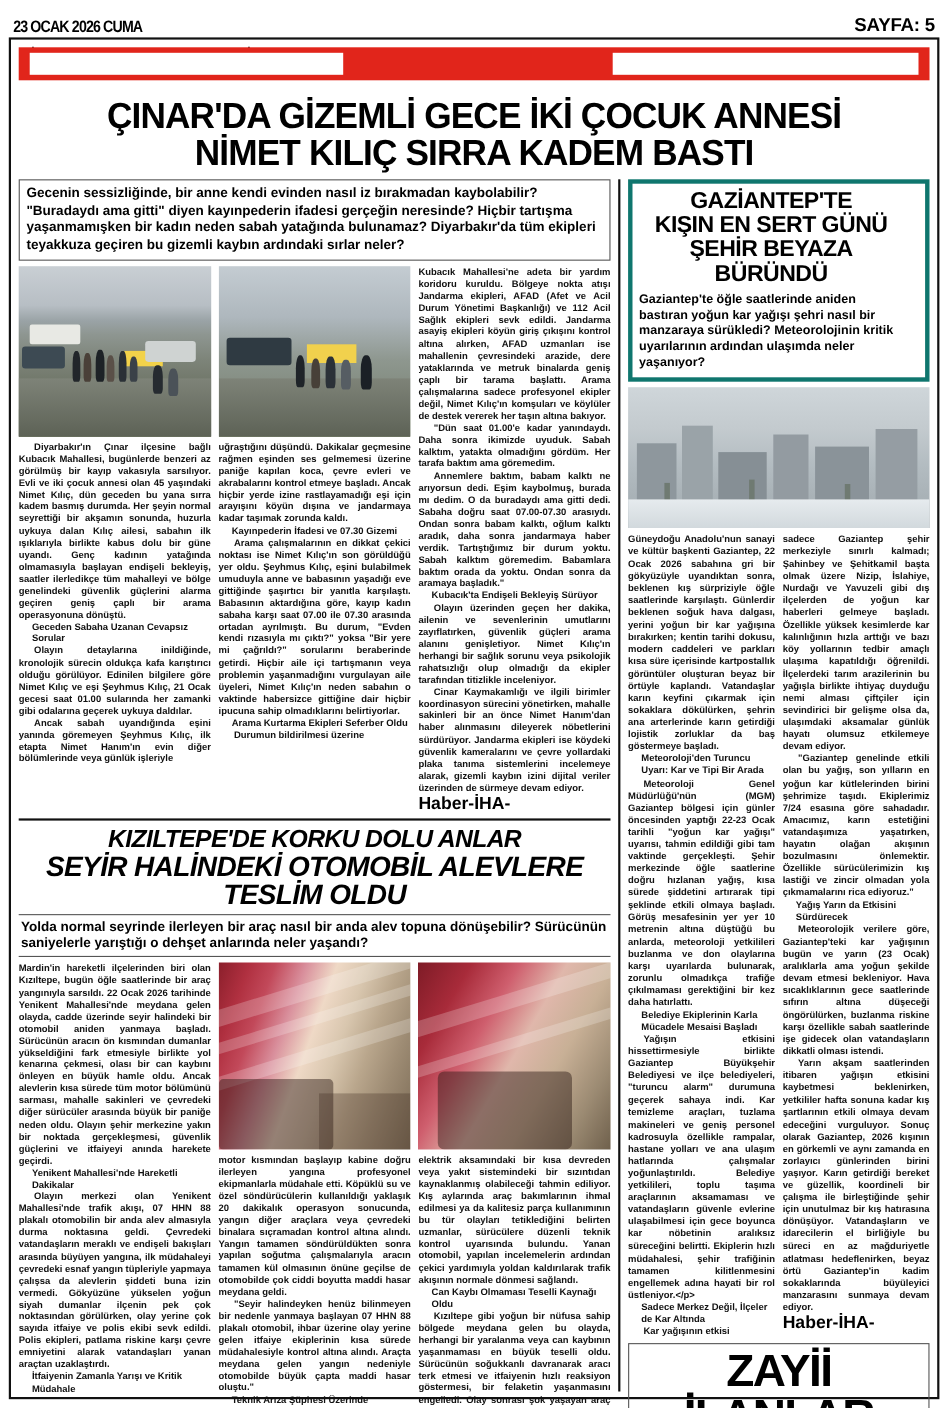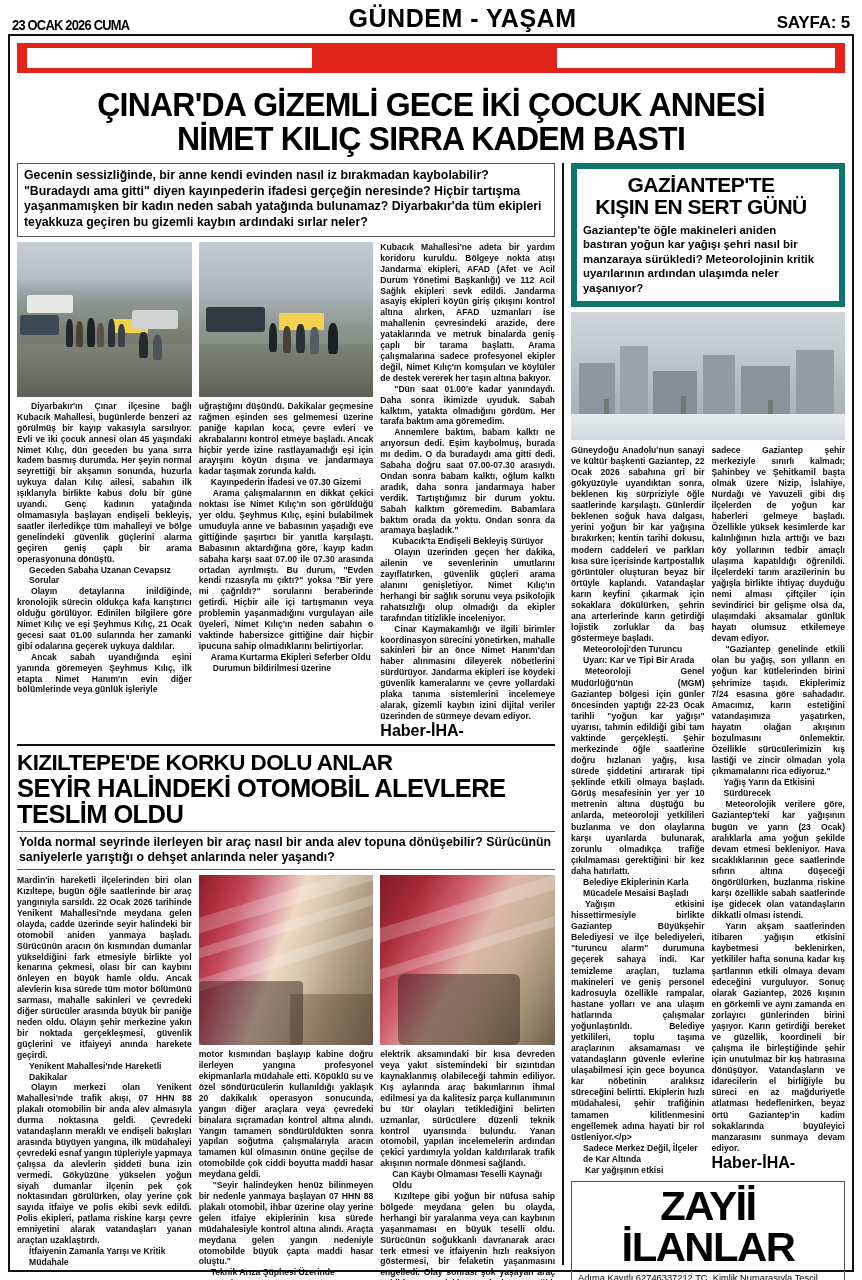--- a/index.html
+++ b/index.html
@@ -130,31 +130,32 @@
   .ph3 {
     background:linear-gradient(180deg,#cfd6da 0%,#c3cace 30%,#b3bcc1 55%,#a8b1b6 80%,#9aa4a9 100%);
   }
   .ph3 .bld { position:absolute; bottom:18%; background:#8e979d; }
   .ph3 .snow { position:absolute; left:0; right:0; bottom:0; height:20%;
     background:linear-gradient(180deg,#e6ebee,#d2d9dd); }
   .ph3 .tree { position:absolute; bottom:16%; width:5px; background:#6f7a72; }
 
   
   .sub-head {
-    text-align:left; font-weight:bold;
+    text-align:center; font-weight:bold;
     line-height:1.02; letter-spacing:-0.6px;
     font-family:"Liberation Sans Narrow","Liberation Sans",sans-serif;
     margin:6px 0 4px 0;
+    font-style:italic;
   }
   .sub-head .h-a { display:block; font-size:22.5px; }
   .sub-head .h-b { display:block; font-size:25.5px; }
   .rule { height:2px; background:#111; margin:4px 0 5px 0; }
 
   
-  .right-head-box { border:6px solid #0f766e; padding:5px 20px 6px 6px; margin-bottom:5px; }
+  .right-head-box { border:4px solid #0f766e; padding:5px 20px 6px 6px; margin-bottom:5px; }
   .right-head {
     text-align:center; font-weight:bold; line-height:1.05;
     font-size:21px; letter-spacing:-0.5px;
     font-family:"Liberation Sans Narrow","Liberation Sans",sans-serif;
   }
   .right-head span { display:block; }
   .right-spot {
     font-weight:bold; font-size:11.4px; line-height:1.26;
     margin-top:5px;
   }
@@ -172,21 +173,20 @@
   }
   .zayii-body { font-size:9.3px; line-height:1.32; margin-top:4px; }
 </style>
 </head>
 <body>
 
 <div class="page">
 
   <div class="topbar">
     <div class="date">23 OCAK 2026 CUMA</div>
-    <div class="section">GÜNDEM - YAŞAM</div>
     <div class="pageno">SAYFA: 5</div>
   </div>
 
   <div class="frame">
 
     <div class="ribbon-wrap">
       <div class="ribbon">
         <div class="white-l"></div>
         <div class="white-r"></div>
       </div>
@@ -305,22 +305,23 @@
       </div>
 
       <div class="vdivider"></div>
 
       <div class="right-zone">
 
         <div class="right-head-box">
           <div class="right-head">
             <span>GAZİANTEP'TE</span>
             <span>KIŞIN EN SERT GÜNÜ</span>
-          </div>
-          <div class="right-spot">Gaziantep'te öğle makineleri aniden bastıran yoğun kar yağışı şehri nasıl bir manzaraya sürükledi? Meteorolojinin kritik uyarılarının ardından ulaşımda neler yaşanıyor?</div>
+            <span>ŞEHİR BEYAZA BÜRÜNDÜ</span>
+          </div>
+          <div class="right-spot">Gaziantep'te öğle saatlerinde aniden bastıran yoğun kar yağışı şehri nasıl bir manzaraya sürükledi? Meteorolojinin kritik uyarılarının ardından ulaşımda neler yaşanıyor?</div>
         </div>
 
         <div class="photo photo-3 ph3">
           <div class="bld" style="left:3%;width:13%;height:42%;"></div>
           <div class="bld" style="left:18%;width:10%;height:55%;background:#9aa3a8;"></div>
           <div class="bld" style="left:30%;width:16%;height:36%;background:#868f95;"></div>
           <div class="bld" style="left:48%;width:12%;height:48%;background:#939ba1;"></div>
           <div class="bld" style="left:62%;width:18%;height:40%;background:#8a9399;"></div>
           <div class="bld" style="left:82%;width:14%;height:52%;background:#959da3;"></div>
           <div class="tree" style="left:12%;height:16%;"></div>

